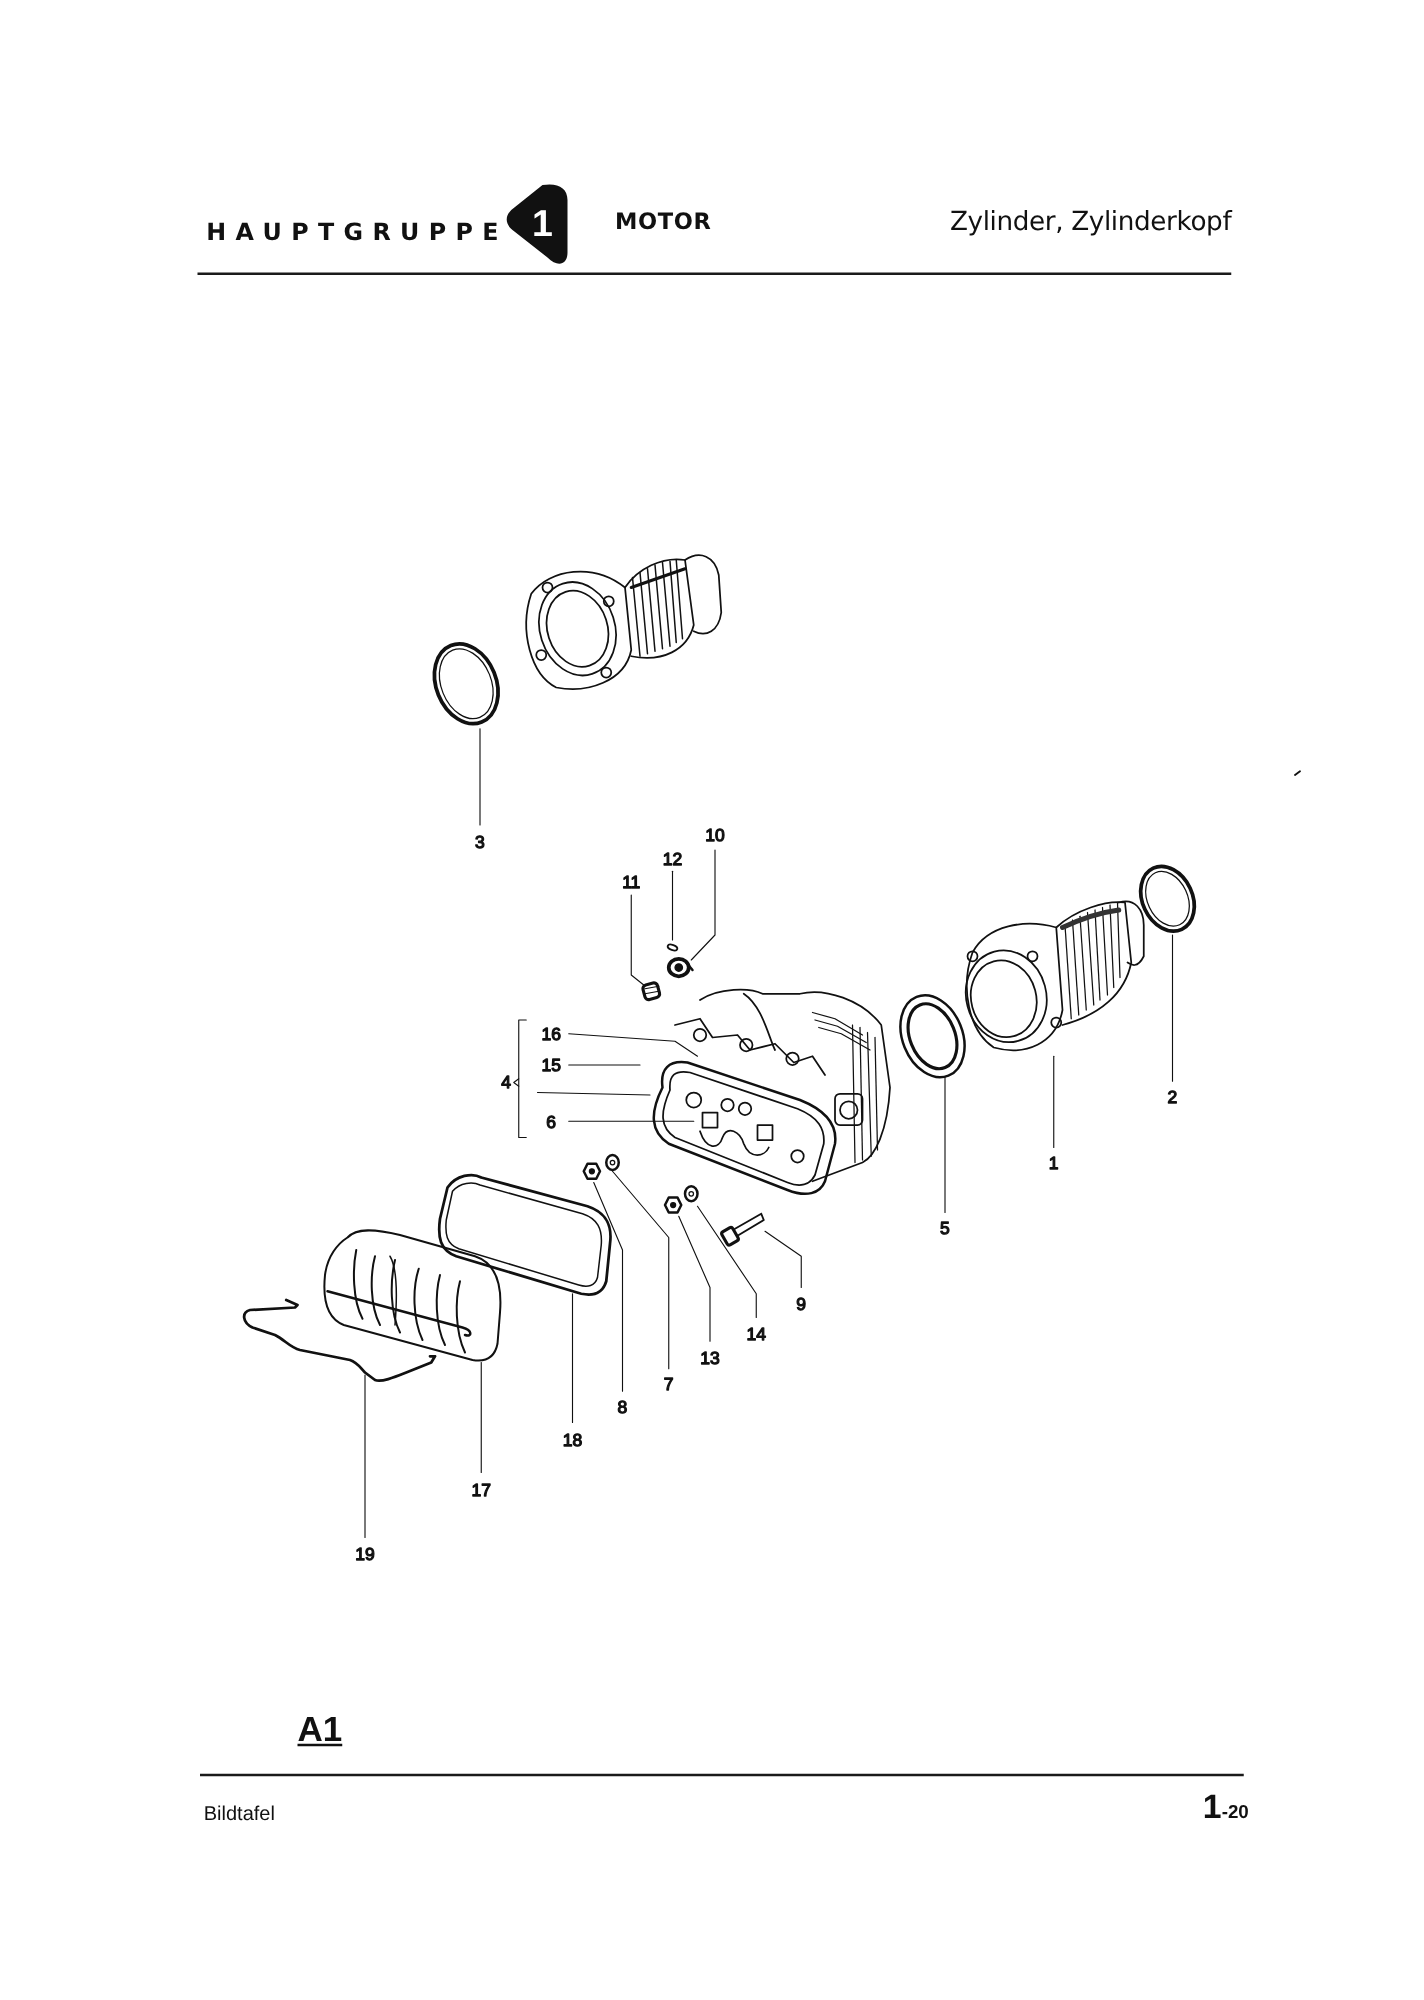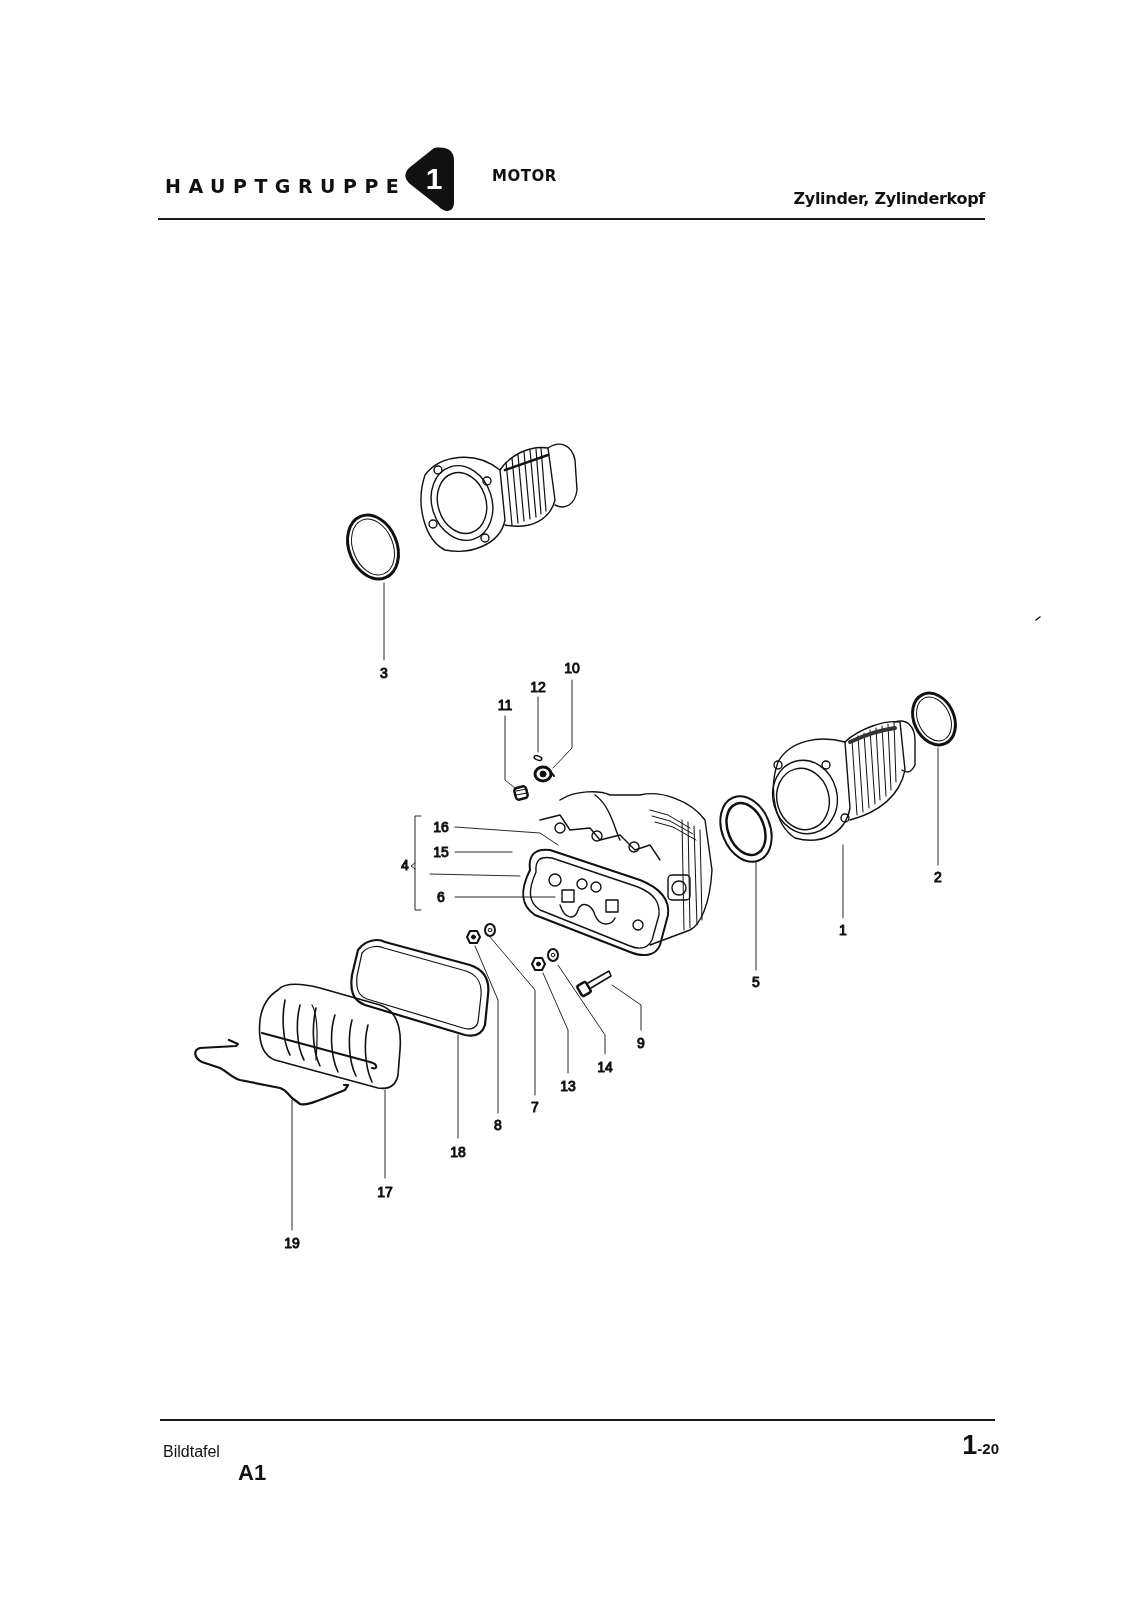--- a/index.html
+++ b/index.html
@@ -2,26 +2,26 @@
 <html><head>
 <meta charset="utf-8">
 <style>
   html, body { margin: 0; padding: 0; background: #ffffff; }
   body { width: 1139px; height: 1600px; position: relative; overflow: hidden;
          font-family: "DejaVu Sans", sans-serif; color: #111; }
   .abs { position: absolute; }
   .hdr-group { left: 165px; top: 175px; font-size: 19px; font-weight: bold; letter-spacing: 7.5px;
                font-family: "DejaVu Sans", sans-serif; }
   .badge { left: 404px; top: 146px; width: 54px; height: 66px; }
-  .hdr-section { left: 492px; top: 167px; font-size: 15px; font-weight: bold; letter-spacing: 0.5px; }
-  .hdr-title { right: 154px; top: 165px; font-size: 16px; font-weight: bold; letter-spacing: -0.3px;
-               font-family: "DejaVu Sans", sans-serif; margin-top: 24px; }
+  .hdr-section { left: 492px; top: 167px; font-size: 18px; font-weight: bold; letter-spacing: 0.5px; }
+  .hdr-title { right: 154px; top: 165px; font-size: 21px; font-weight: normal; letter-spacing: -0.3px;
+               font-family: "DejaVu Sans", sans-serif; }
   .rule { height: 2px; background: #1a1a1a; }
   .ftr-label { left: 163px; top: 1443px; font-size: 16px; font-family: "Liberation Sans", sans-serif; }
-  .ftr-plate { left: 238px; top: 1460px; font-size: 22px; font-weight: bold; font-family: "Liberation Sans", sans-serif; }
+  .ftr-plate { left: 238px; top: 1368px; font-size: 28px; font-weight: bold; font-family: "Liberation Sans", sans-serif; text-decoration: underline; }
   .ftr-page { right: 140px; top: 1430px; font-family: "Liberation Sans", sans-serif; font-weight: bold; text-align: right; }
   .ftr-page .big { font-size: 27px; }
   .ftr-page .small { font-size: 15px; }
   .diagram { left: 0; top: 0; width: 1139px; height: 1600px; }
   .callout { font-family: "Liberation Sans", sans-serif; font-size: 14px; fill: #111; }
 </style>
 </head>
 <body>
 
 <div class="abs hdr-group">HAUPTGRUPPE</div>

